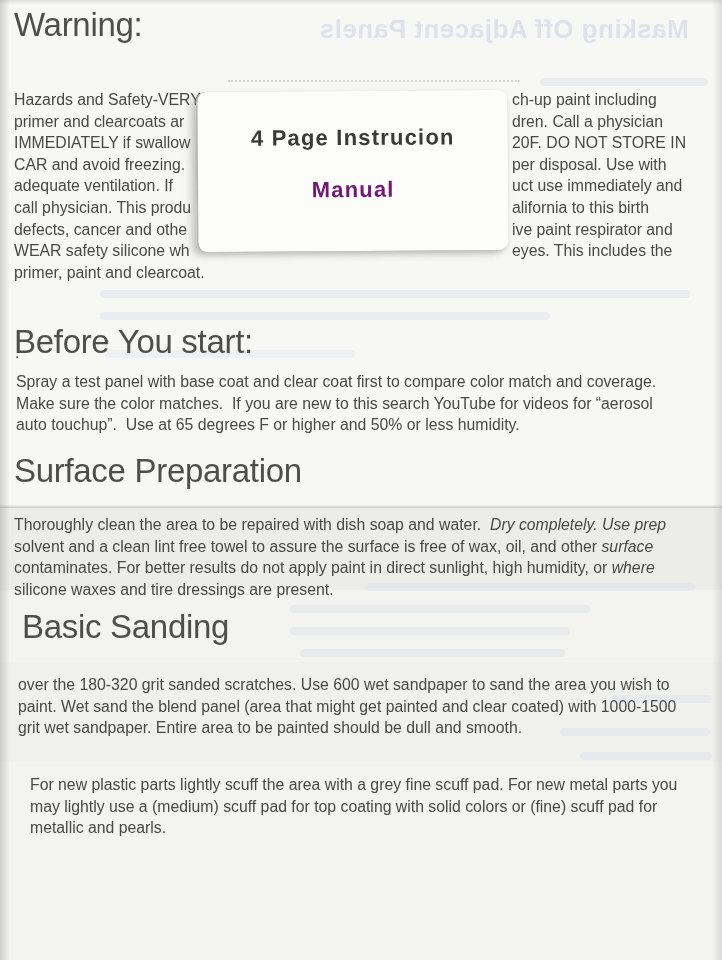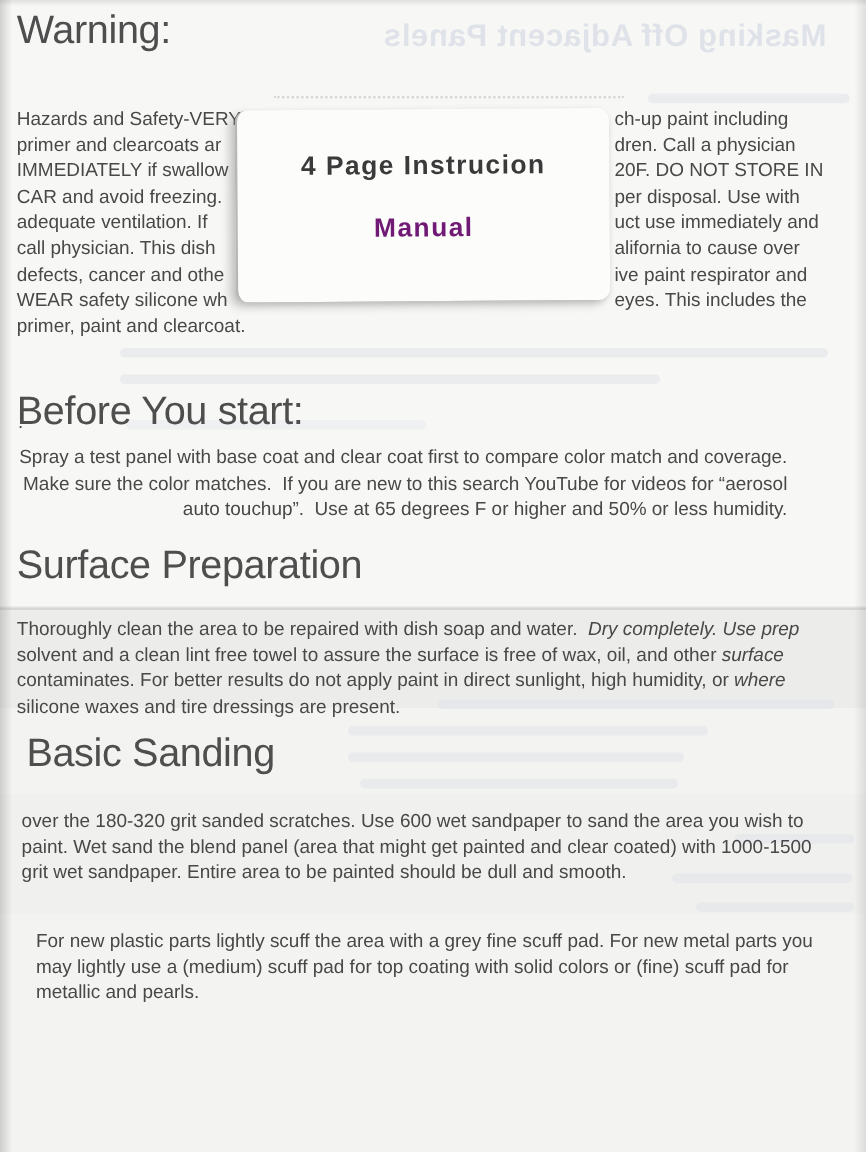--- a/index.html
+++ b/index.html
@@ -50,21 +50,21 @@
   .pline{white-space:pre;height:21.6px;}
   .it{font-style:italic;}
   
   .wline{position:relative;height:21.6px;white-space:pre;}
   .wline .lft{position:absolute;left:0;top:0;white-space:pre;}
   .wline .rgt{position:absolute;left:498px;top:0;white-space:pre;}
   #warning-h{top:6px;left:14px;}
   #warning-p{top:89px;left:14px;width:700px;}
   #before-h{top:308px;left:14px;margin-top:15px;}
   #before-dot{top:344px;left:15px;font-size:15.8px;color:#484848;}
-  #before-p{top:371px;left:16px;text-align:right;}
+  #before-p{top:371px;left:16px;}
   #surface-h{top:452px;left:14px;}
   #surface-p{top:514px;left:14px;}
   #sanding-h{top:596px;left:22px;margin-top:12px;}
   #sanding-p1{top:674px;left:18px;}
   #sanding-p2{top:774px;left:30px;}
   
   .sticker{
     position:absolute;z-index:3;top:91px;left:196px;width:310px;height:160px;
     background:#fcfcfb;border-radius:10px;
     border-left:2px solid rgba(125,125,122,.55);
@@ -115,22 +115,22 @@
   </div>
   <div class="wline">
     <span class="lft">CAR and avoid freezing.</span>
     <span class="rgt">per disposal. Use with</span>
   </div>
   <div class="wline">
     <span class="lft">adequate ventilation. If</span>
     <span class="rgt">uct use immediately and</span>
   </div>
   <div class="wline">
-    <span class="lft">call physician. This dish</span>
-    <span class="rgt">alifornia to cause over</span>
+    <span class="lft">call physician. This produ</span>
+    <span class="rgt">alifornia to this birth</span>
   </div>
   <div class="wline">
     <span class="lft">defects, cancer and othe</span>
     <span class="rgt">ive paint respirator and</span>
   </div>
   <div class="wline">
     <span class="lft">WEAR safety silicone wh</span>
     <span class="rgt">eyes. This includes the</span>
   </div>
   <div class="pline">primer, paint and clearcoat.</div>

